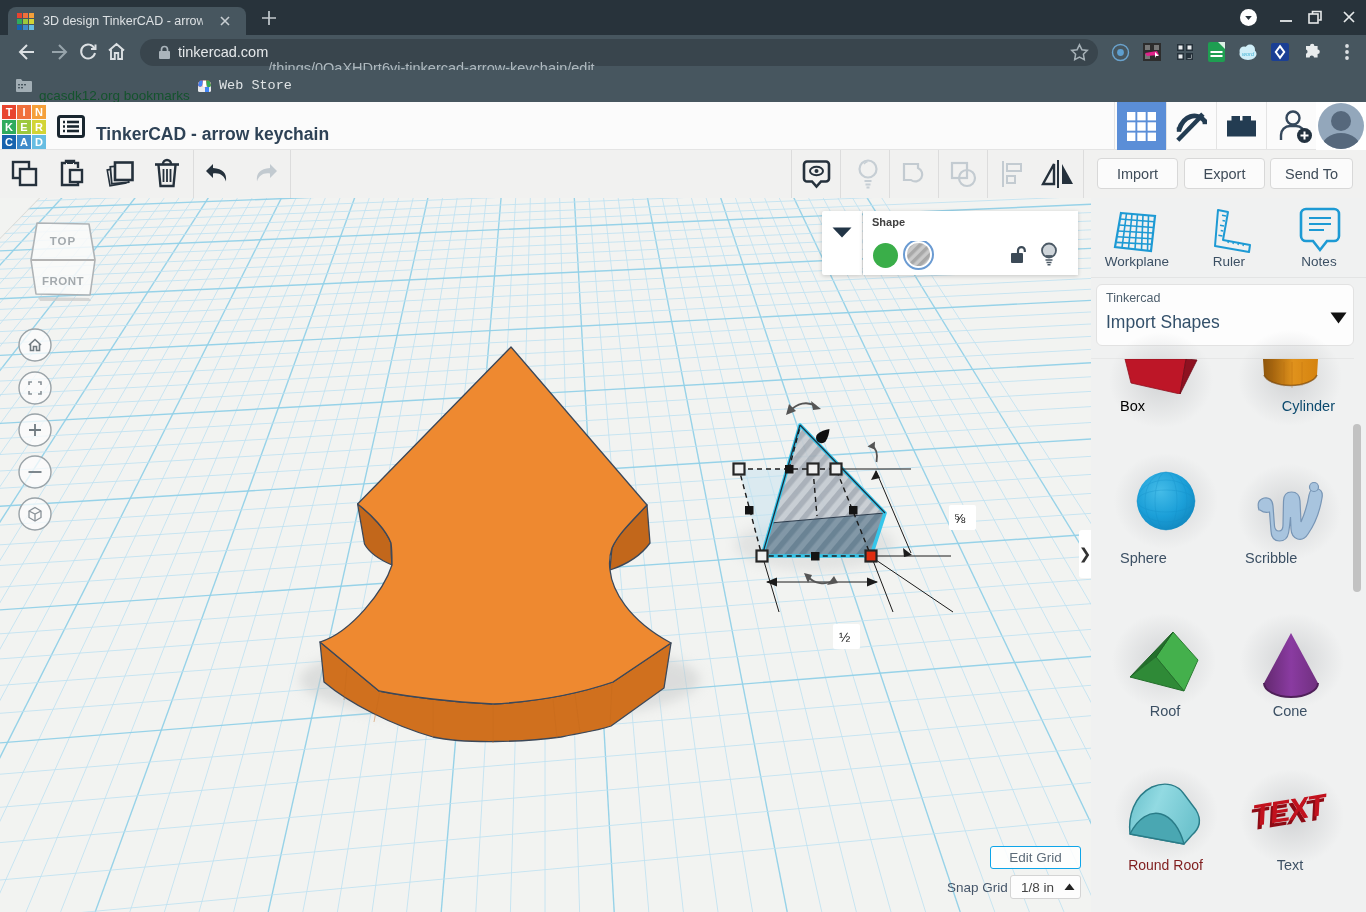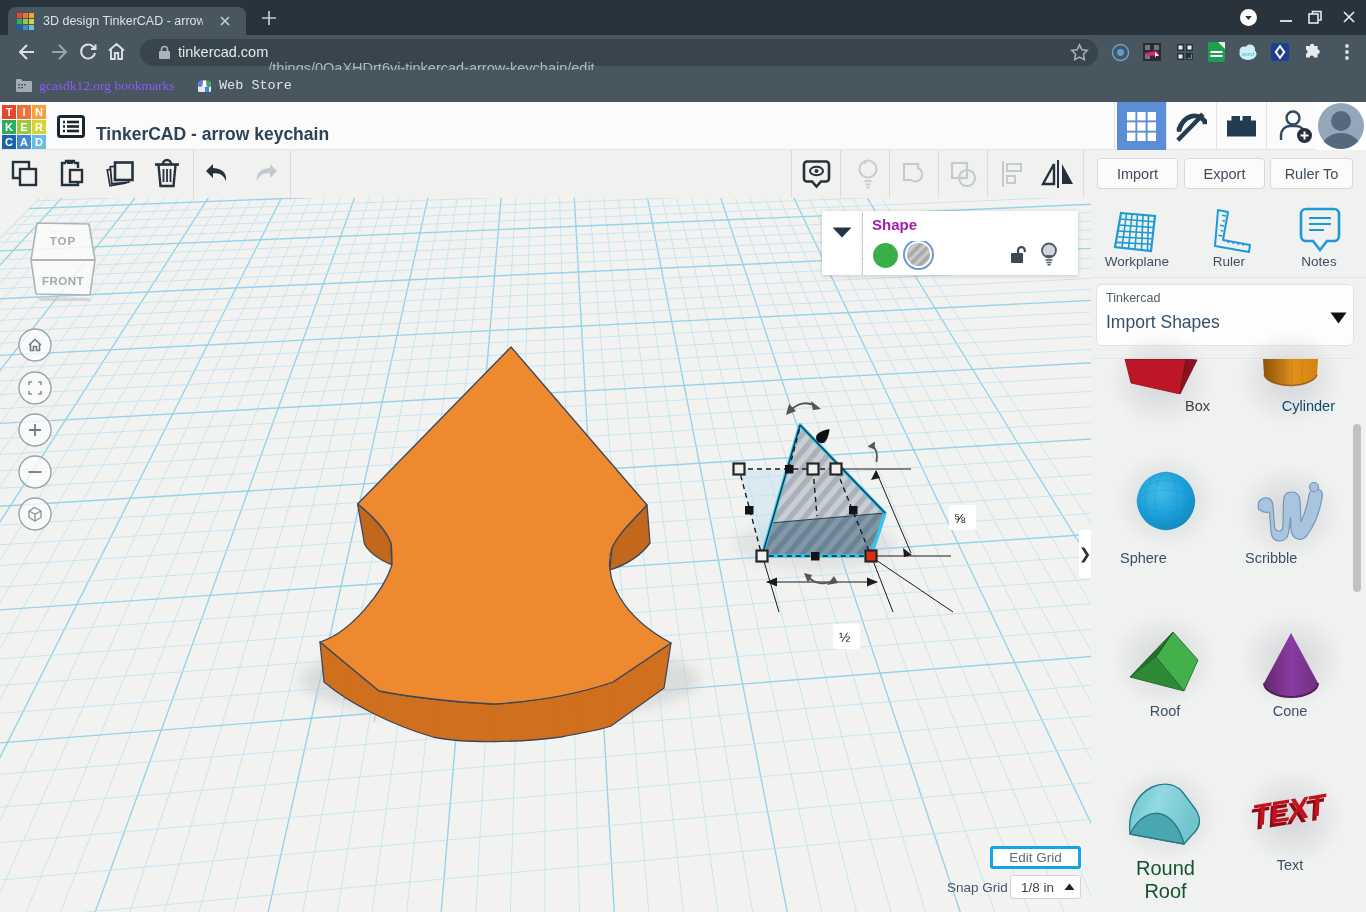--- a/index.html
+++ b/index.html
@@ -130,21 +130,21 @@
 <svg class="abs" style="left:15px;top:78px" width="17" height="15" viewBox="0 0 17 15">
     <path d="M1 2 a1 1 0 0 1 1-1 h4 l1.5 2 H16 a1 1 0 0 1 1 1 v9 a1 1 0 0 1 -1 1 H2 a1 1 0 0 1 -1 -1 Z" fill="#a2aeb5"></path>
     <g fill="#47565f">
       <rect x="3" y="6" width="2" height="1.4"></rect>
       <rect x="6" y="6" width="2" height="1.4"></rect>
       <rect x="3" y="9" width="2" height="1.4"></rect>
       <rect x="6" y="9" width="2" height="1.4"></rect>
       <rect x="9" y="6" width="2" height="1.4"></rect>
     </g>
   </svg>
-<div class="abs" style="left:39px;top:78px;font-size:13.5px;color:#8b5cf6;font-family:Liberation Serif, serif;">gcasdk12.org bookmarks</div>
+<div class="abs" style="left:39px;top:88px;font-size:13.5px;color:#14532d;">gcasdk12.org bookmarks</div>
 <svg class="abs" style="left:196px;top:77px" width="17" height="17" viewBox="0 0 17 17">
     <rect x="2" y="5" width="13" height="10" rx="1.5" fill="#e8eaed"></rect>
     <path d="M2 8 a2.2 2.2 0 0 0 4.3 0 a2.2 2.2 0 0 0 4.4 0 a2.2 2.2 0 0 0 4.3 0 L13.7 4.5 a1.5 1.5 0 0 0 -1.4 -1 H4.7 a1.5 1.5 0 0 0 -1.4 1 Z" fill="#ea4335"></path>
     <path d="M6.3 8 a2.2 2.2 0 0 0 4.4 0 L10.2 3.5 H6.8 Z" fill="#fff"></path>
     <path d="M2 8 a2.2 2.2 0 0 0 4.3 0 L6.8 3.5 H4.7 a1.5 1.5 0 0 0 -1.4 1 Z" fill="#4285f4"></path>
     <path d="M10.6 8 a2.2 2.2 0 0 0 4.4 0 L13.7 4.5 a1.5 1.5 0 0 0 -1.4 -1 h-2.1 Z" fill="#34a853"></path>
     <rect x="9" y="10" width="4" height="5" fill="#4285f4"></rect>
   </svg>
 <div class="abs" style="left:219px;top:78px;font-size:13.5px;color:#e0e4e6;font-family:Liberation Mono, monospace;">Web Store</div>
 
@@ -304,21 +304,21 @@
     <rect x="7" y="16" width="8" height="7" fill="none" stroke="#c3cbd1" stroke-width="2"></rect>
   </svg>
 <svg class="abs" style="left:1041px;top:158px" width="34" height="32" viewBox="0 0 34 32">
     <path d="M17 2 v28" stroke="#25313c" stroke-width="2"></path>
     <path d="M13 6 V26 L2 26 Z" fill="none" stroke="#25313c" stroke-width="2.4"></path>
     <path d="M21 6 V26 L32 26 Z" fill="#25313c"></path>
   </svg>
 <div class="abs" style="left:1083px;top:150px;width:1px;height:48px;background:#dcdcdc;"></div>
 <div class="abs flex" style="left:1097px;top:158px;width:81px;height:31px;background:#fbfbfb;border:1px solid #d8d8d8;border-radius:4px;justify-content:center;font-size:14.5px;color:#3f4c59;">Import</div>
 <div class="abs flex" style="left:1184px;top:158px;width:81px;height:31px;background:#fbfbfb;border:1px solid #d8d8d8;border-radius:4px;justify-content:center;font-size:14.5px;color:#3f4c59;">Export</div>
-<div class="abs flex" style="left:1270px;top:158px;width:83px;height:31px;background:#fbfbfb;border:1px solid #d8d8d8;border-radius:4px;justify-content:center;font-size:14.5px;color:#3f4c59;">Ruler To</div>
+<div class="abs flex" style="left:1270px;top:158px;width:83px;height:31px;background:#fbfbfb;border:1px solid #d8d8d8;border-radius:4px;justify-content:center;font-size:14.5px;color:#3f4c59;">Send To</div>
 
 
 <div class="abs" style="left:0;top:198px;width:1091px;height:714px;background:#f2f3f1;overflow:hidden;">
 <svg width="1091" height="714" viewBox="0 198 1091 714" style="position:absolute;left:0;top:0;">
 <defs>
 <clipPath id="plane">
           <polygon points="41,196 1096,196 1096,912 -5,912 -5,243"></polygon>
         </clipPath>
 <pattern id="hatchL" width="11" height="11" patternTransform="rotate(40)" patternUnits="userSpaceOnUse">
  <rect width="11" height="11" fill="#c6cbd1"></rect>
@@ -563,21 +563,21 @@
         <polygon points="0,-6.5 6,-3 6,3.5 0,7 -6,3.5 -6,-3"></polygon>
         <path d="M-6,-3 L0,0 L6,-3 M0,0 V7"></path>
       </g>
     </svg>
 
 <div class="abs" style="left:822px;top:13px;width:40px;height:64px;background:#fff;border-radius:2px 0 0 2px;box-shadow:0 1px 4px rgba(0,0,0,0.18);"></div>
 <svg class="abs" style="left:832px;top:29px" width="20" height="11" viewBox="0 0 20 11">
       <path d="M0.5 0.5 H19.5 L10 10.5 Z" fill="#223546"></path>
     </svg>
 <div class="abs" style="left:863px;top:13px;width:215px;height:64px;background:#fff;box-shadow:0 1px 4px rgba(0,0,0,0.18);"></div>
-<div class="abs" style="left:872px;top:18px;font-size:15px;font-weight:bold;color:#a21caf;">Shape</div>
+<div class="abs" style="left:872px;top:18px;font-size:11px;font-weight:bold;color:#404040;">Shape</div>
 <svg class="abs" style="left:872px;top:43px" width="64" height="32" viewBox="0 0 64 32">
 <circle cx="13.5" cy="14.5" r="12.5" fill="#3aae49"></circle>
 <defs>
         <pattern id="gstr" width="7" height="7" patternTransform="rotate(45)" patternUnits="userSpaceOnUse">
           <rect width="7" height="7" fill="#c9c9c9"></rect>
           <rect width="3.5" height="7" fill="#a8a8a8"></rect>
         </pattern>
       </defs>
 <circle cx="46.5" cy="13.5" r="14.5" fill="none" stroke="#6b9bd2" stroke-width="2"></circle>
 <circle cx="46.5" cy="13.5" r="11.5" fill="url(#gstr)"></circle>
@@ -585,21 +585,21 @@
 <svg class="abs" style="left:1010px;top:47px" width="17" height="19" viewBox="0 0 17 19">
       <rect x="1" y="8" width="12" height="10" rx="1" fill="#3c4a57"></rect>
       <path d="M8 8 V5.5 a3.4 3.4 0 0 1 6.8 0 V7" fill="none" stroke="#3c4a57" stroke-width="2.2"></path>
     </svg>
 <svg class="abs" style="left:1040px;top:44px" width="18" height="24" viewBox="0 0 18 24">
       <circle cx="9" cy="8.5" r="7" fill="#cfd5da" stroke="#4c5a66" stroke-width="1.8"></circle>
       <path d="M5.5 18 h7 M6.5 20.5 h5 M7.5 22.8 h3" stroke="#4c5a66" stroke-width="1.6" fill="none"></path>
       <path d="M6 14 h6" stroke="#4c5a66" stroke-width="1.8"></path>
     </svg>
 
-<div class="abs flex" style="left:990px;top:648px;width:91px;height:23px;background:rgba(255,255,255,0.85);border:3px solid #0ea5e9;border-radius:3px;justify-content:center;font-size:13.5px;color:#5d6c79;">Edit Grid</div>
+<div class="abs flex" style="left:990px;top:648px;width:91px;height:23px;background:rgba(255,255,255,0.85);border:1px solid #0ea5e9;border-radius:3px;justify-content:center;font-size:13.5px;color:#5d6c79;">Edit Grid</div>
 <div class="abs" style="left:947px;top:682px;font-size:13.5px;color:#46566a;">Snap Grid</div>
 <div class="abs flex" style="left:1010px;top:677px;width:71px;height:24px;background:#fdfdfd;border:1px solid #d4d4d4;border-radius:3px;font-size:13.5px;color:#444;">
       <span style="margin-left:10px;">1/8 in</span>
       <svg style="margin-left:10px;" width="11" height="8" viewBox="0 0 11 8">
         <path d="M0.5 7 H10.5 L5.5 0.5 Z" fill="#222"></path>
       </svg>
     </div>
 
 <div class="abs flex" style="left:1079px;top:332px;width:12px;height:48px;background:#fff;justify-content:center;font-size:15px;color:#333;border-radius:3px 0 0 3px;">❯</div>
 </div>
@@ -650,21 +650,21 @@
 <div class="abs" style="left:1240px;top:613px;width:104px;height:96px;background:radial-gradient(closest-side,rgba(185,187,190,0.55),rgba(240,241,241,0));"></div>
 <div class="abs" style="left:1114px;top:766px;width:104px;height:96px;background:radial-gradient(closest-side,rgba(185,187,190,0.55),rgba(240,241,241,0));"></div>
 <div class="abs" style="left:1240px;top:769px;width:104px;height:96px;background:radial-gradient(closest-side,rgba(185,187,190,0.55),rgba(240,241,241,0));"></div>
 
 <svg class="abs" style="left:1124px;top:359px" width="74" height="35" viewBox="0 0 74 35">
 <g stroke-linejoin="round">
 <polygon points="1,0 7,24 56,35 62,0" fill="#bd1627" stroke="#8e1120" stroke-width="0.8"></polygon>
 <polygon points="62,0 56,35 73,1" fill="#8e1120" stroke="#6f0d19" stroke-width="0.8"></polygon>
 </g>
 </svg>
-<div class="abs" style="left:1120px;top:398px;width:90px;text-align:right;font-size:14.5px;color:#404040;">Box</div>
+<div class="abs" style="left:1120px;top:398px;width:90px;text-align:left;font-size:14.5px;color:#000000;">Box</div>
 
 <svg class="abs" style="left:1262px;top:359px" width="57" height="33" viewBox="0 0 57 33">
 <defs>
       <linearGradient id="cylg" x1="0" x2="1">
         <stop offset="0" stop-color="#8f560c"></stop>
         <stop offset="0.18" stop-color="#a5650f"></stop>
         <stop offset="0.55" stop-color="#e0921c"></stop>
         <stop offset="1" stop-color="#d5830f"></stop>
       </linearGradient>
     </defs>
@@ -733,21 +733,21 @@
         <stop offset="0" stop-color="#66bec9"></stop>
         <stop offset="0.45" stop-color="#92dae2"></stop>
         <stop offset="1" stop-color="#6fc4ce"></stop>
       </linearGradient>
     </defs>
 <g stroke="#2a7c88" stroke-width="1.4" stroke-linejoin="round">
 <path d="M4,56 C2,38 8,18 26,9 C40,3 52,7 58,16 L70,32 C76,42 74,50 66,57 L58,66 Z" fill="url(#rrg)"></path>
 <path d="M4,56 C12,40 24,33 35,36 C46,39 54,51 58,66 Z" fill="#4aa7b2"></path>
 </g>
   </svg>
-<div class="abs" style="left:1113px;top:857px;width:105px;text-align:center;font-size:20px;color:#14532d;">Round Roof</div>
+<div class="abs" style="left:1113px;top:857px;width:105px;text-align:center;font-size:14px;color:#7f1d1d;">Round Roof</div>
 
 
 <svg class="abs" style="left:1248px;top:780px" width="86" height="74" viewBox="0 0 86 74">
 <g transform="translate(4,24) rotate(-9) skewX(-12)">
 <text x="0" y="26" font-size="30" font-weight="bold" fill="#8d0a14" font-family="Liberation Sans" letter-spacing="-1">TEXT</text>
 <text x="2" y="22" font-size="30" font-weight="bold" fill="#c2121e" font-family="Liberation Sans" letter-spacing="-1">TEXT</text>
 </g>
   </svg>
 <div class="abs" style="left:1245px;top:857px;width:90px;text-align:center;font-size:14.5px;color:#3c5064;">Text</div>
 

